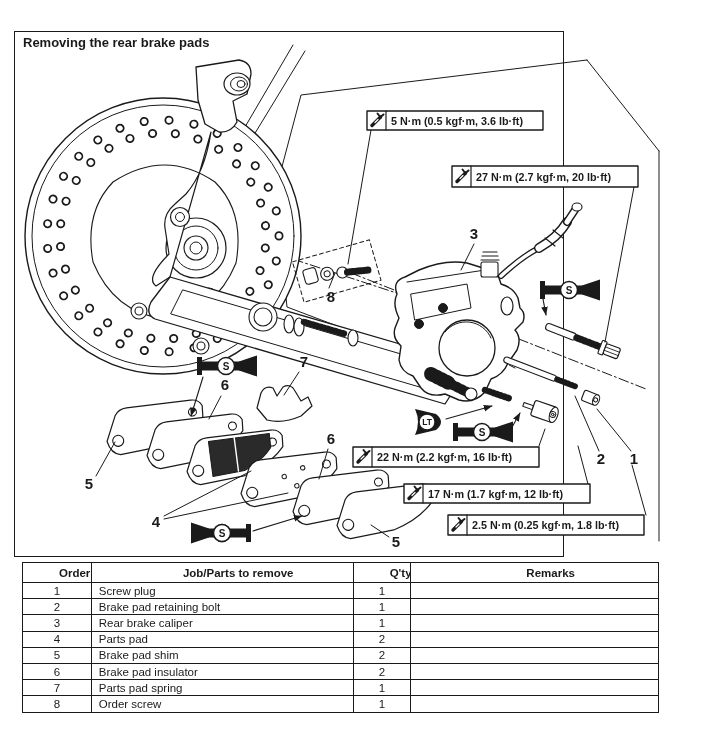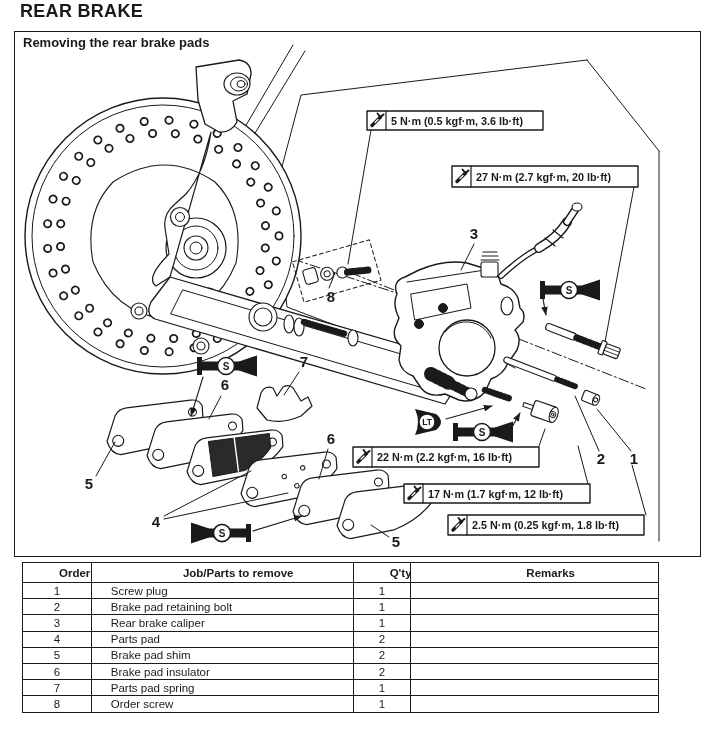--- a/index.html
+++ b/index.html
@@ -1,42 +1,41 @@
 <!DOCTYPE html>
 <html><head>
 <meta charset="utf-8">
 <style>
   html,body{margin:0;padding:0;background:#fff;}
   #page{position:relative;width:715px;height:734px;background:#ffffff;
         font-family:"Liberation Sans",sans-serif;color:#1a1a1a;overflow:hidden;}
   #page-title{position:absolute;left:20px;top:1px;font-size:18px;font-weight:bold;
         letter-spacing:.3px;margin:0;}
-  #figure-box{position:absolute;left:14px;top:31px;width:687px;height:526px;
+  #figure-box{position:absolute;left:14px;top:31px;width:550px;height:526px;
         border:1.6px solid #1a1a1a;box-sizing:border-box;}
   #figure-caption{position:absolute;left:8px;top:3px;font-size:13px;font-weight:bold;}
   #diagram{position:absolute;left:0;top:0;width:684px;height:523px;}
   svg text{font-family:"Liberation Sans",sans-serif;fill:#1a1a1a;}
   .tq-text{font-size:10.8px;font-weight:bold;}
   .num{font-size:15px;font-weight:bold;text-anchor:middle;}
   .badge-letter{font-size:10px;font-weight:bold;text-anchor:middle;}
   .badge-letter-sm{font-size:8.5px;font-weight:bold;text-anchor:middle;}
   .parts-table{position:absolute;left:22px;top:562px;width:637px;
         border-collapse:collapse;table-layout:fixed;font-size:11.5px;color:#1a1a1a;}
   .parts-table th,.parts-table td{border:1.2px solid #1a1a1a;padding:0 4px;
         overflow:hidden;white-space:nowrap;}
   .parts-table th{height:19px;font-size:11.5px;font-weight:bold;text-align:center;padding-left:36px;}
   .parts-table td{height:15.2px;}
   .col-order{width:68px;} .col-job{width:259px;} .col-qty{width:57px;} .col-remarks{width:245px;}
-  td.c{text-align:center;} td.j{text-align:left;padding-left:19px;}
+  td.c{text-align:center;} td.j{text-align:left;padding-left:7px;}
 </style>
 </head>
 <body>
 
 <div id="page">
-  <h1 id="page-title">REAR BRAKE</h1>
 
   <div id="figure-box">
     <div id="figure-caption">Removing the rear brake pads</div>
 
     <svg id="diagram" viewBox="0 0 684 523" stroke-linejoin="round" stroke-linecap="round">
       <defs>
         <marker id="ah" markerWidth="9" markerHeight="8" refX="7.5" refY="3" orient="auto">
           <path d="M0,0 L8,3 L0,6 Z" fill="#1a1a1a"></path>
         </marker>
         <g id="plate">

